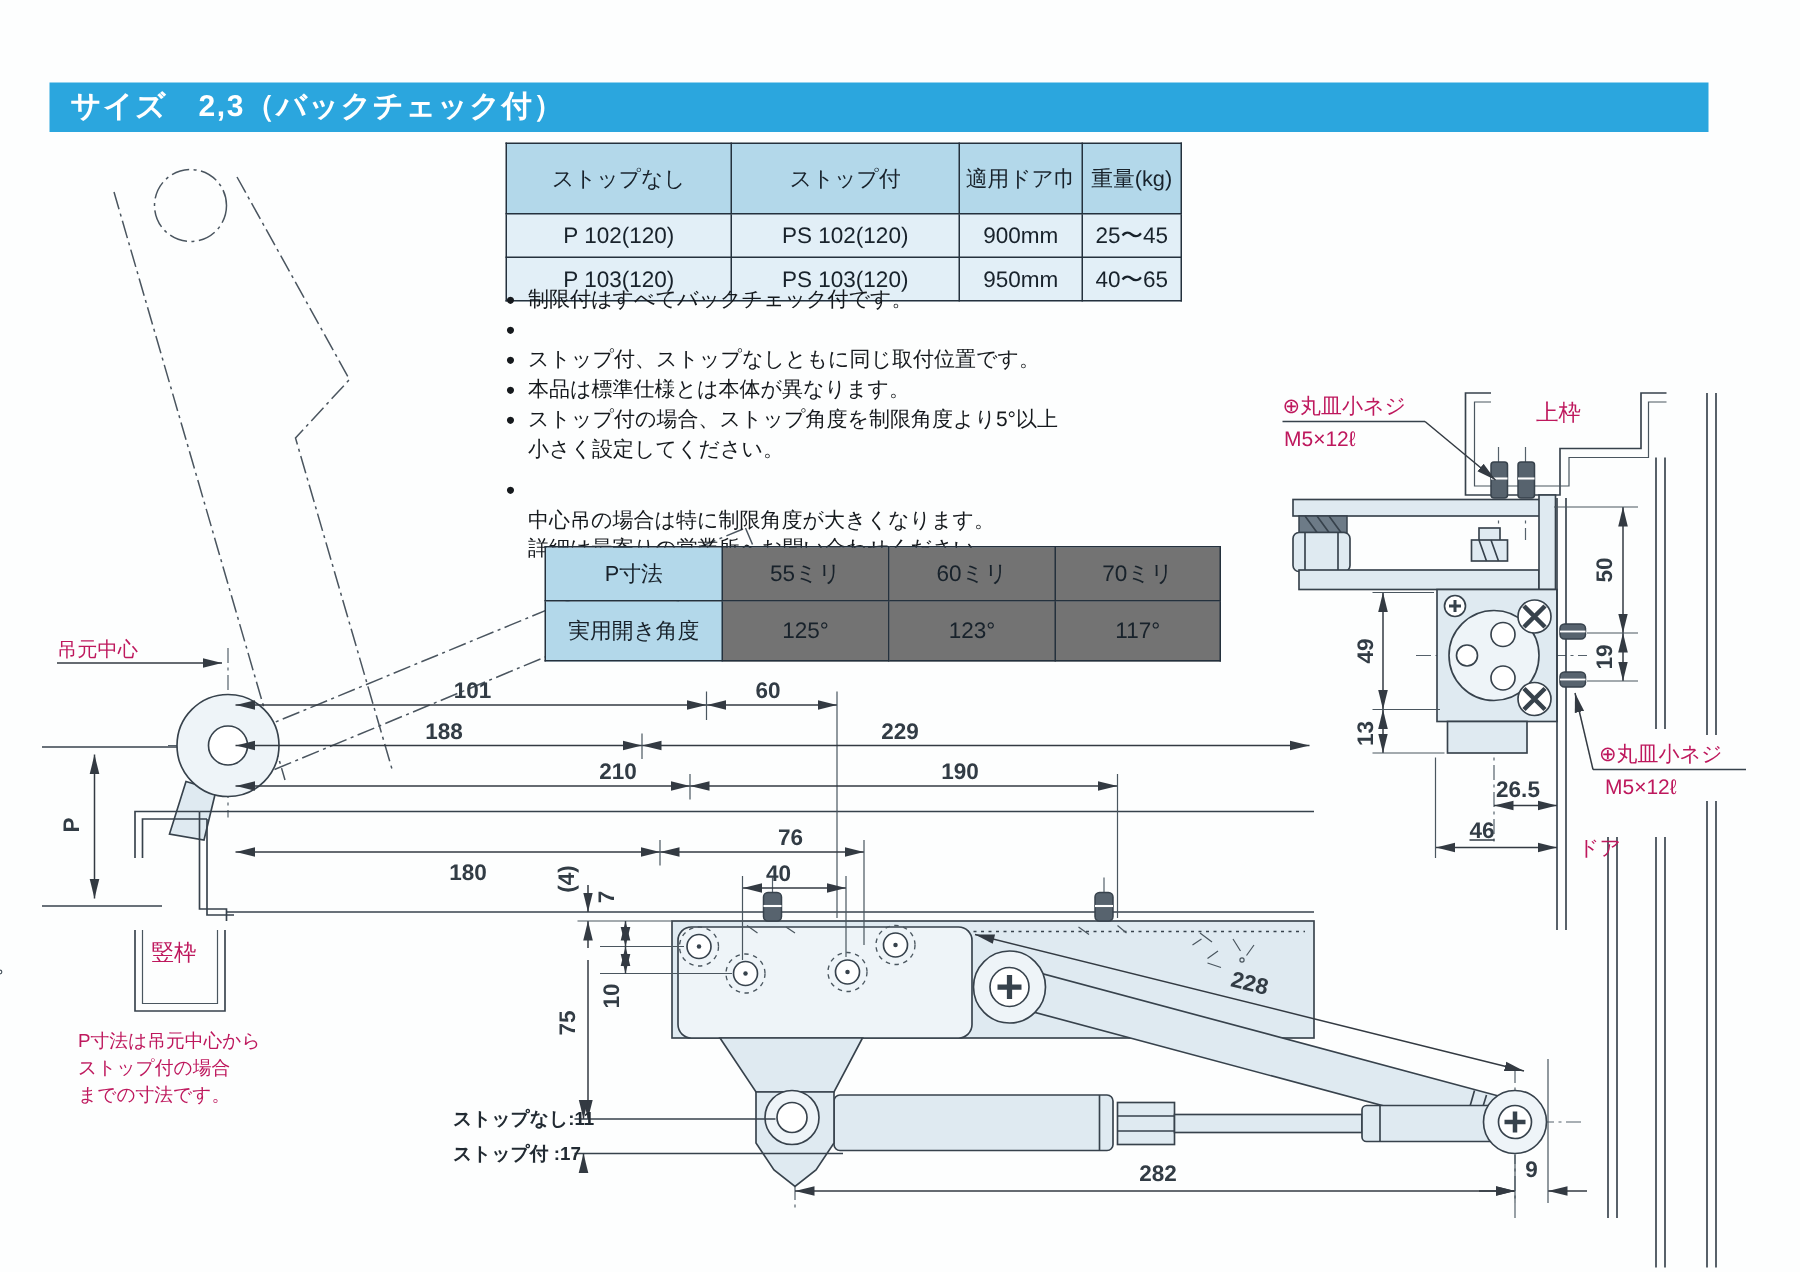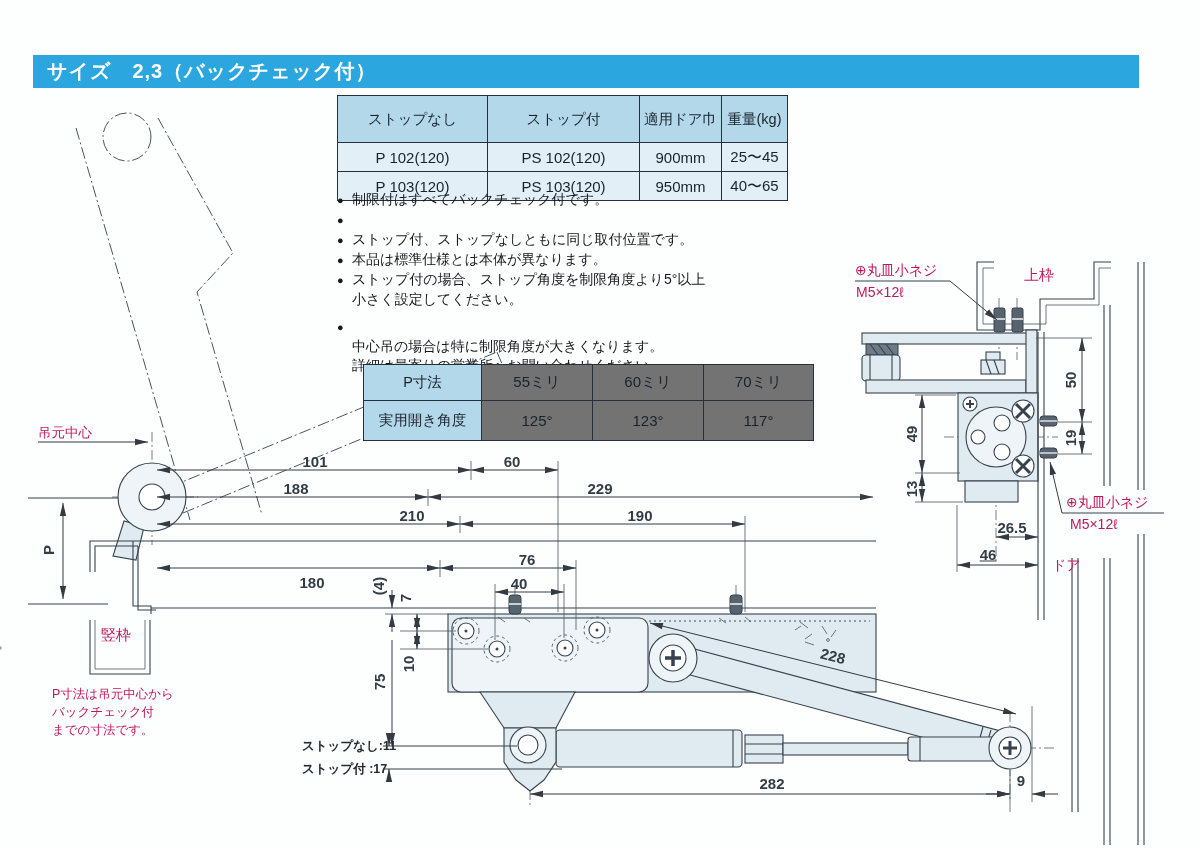--- a/index.html
+++ b/index.html
@@ -340,21 +340,21 @@
     <td class="bd">123°</td>
     <td class="bd">117°</td>
   </tr>
 </tbody>
   </table>
 
 <div class="abs dlabel" style="left:38px;top:424px;">吊元中心</div>
 <div class="abs dim v" style="left:48px;top:550px;">P</div>
 <div class="abs dlabel" style="left:101px;top:626px;font-size:15px;">竪枠</div>
 <div class="abs dlabel" style="left:52px;top:686px;font-size:12.5px;">P寸法は吊元中心から</div>
-<div class="abs dlabel" style="left:52px;top:704px;font-size:12.5px;">バックチェック付</div>
+<div class="abs dlabel" style="left:52px;top:704px;font-size:12.5px;">ストップ付の場合</div>
 <div class="abs dlabel" style="left:52px;top:722px;font-size:12.5px;">までの寸法です。</div>
 <div class="abs small" style="left:302px;top:738px;">ストップなし:11</div>
 <div class="abs small" style="left:302px;top:761px;">ストップ付 :17</div>
 
 <div class="abs dim" style="left:315px;top:461px;">101</div>
 <div class="abs dim" style="left:512px;top:461px;">60</div>
 <div class="abs dim" style="left:296px;top:488px;">188</div>
 <div class="abs dim" style="left:600px;top:488px;text-align:center;">229</div>
 <div class="abs dim" style="left:412px;top:515px;">210</div>
 <div class="abs dim" style="left:640px;top:515px;">190</div>

